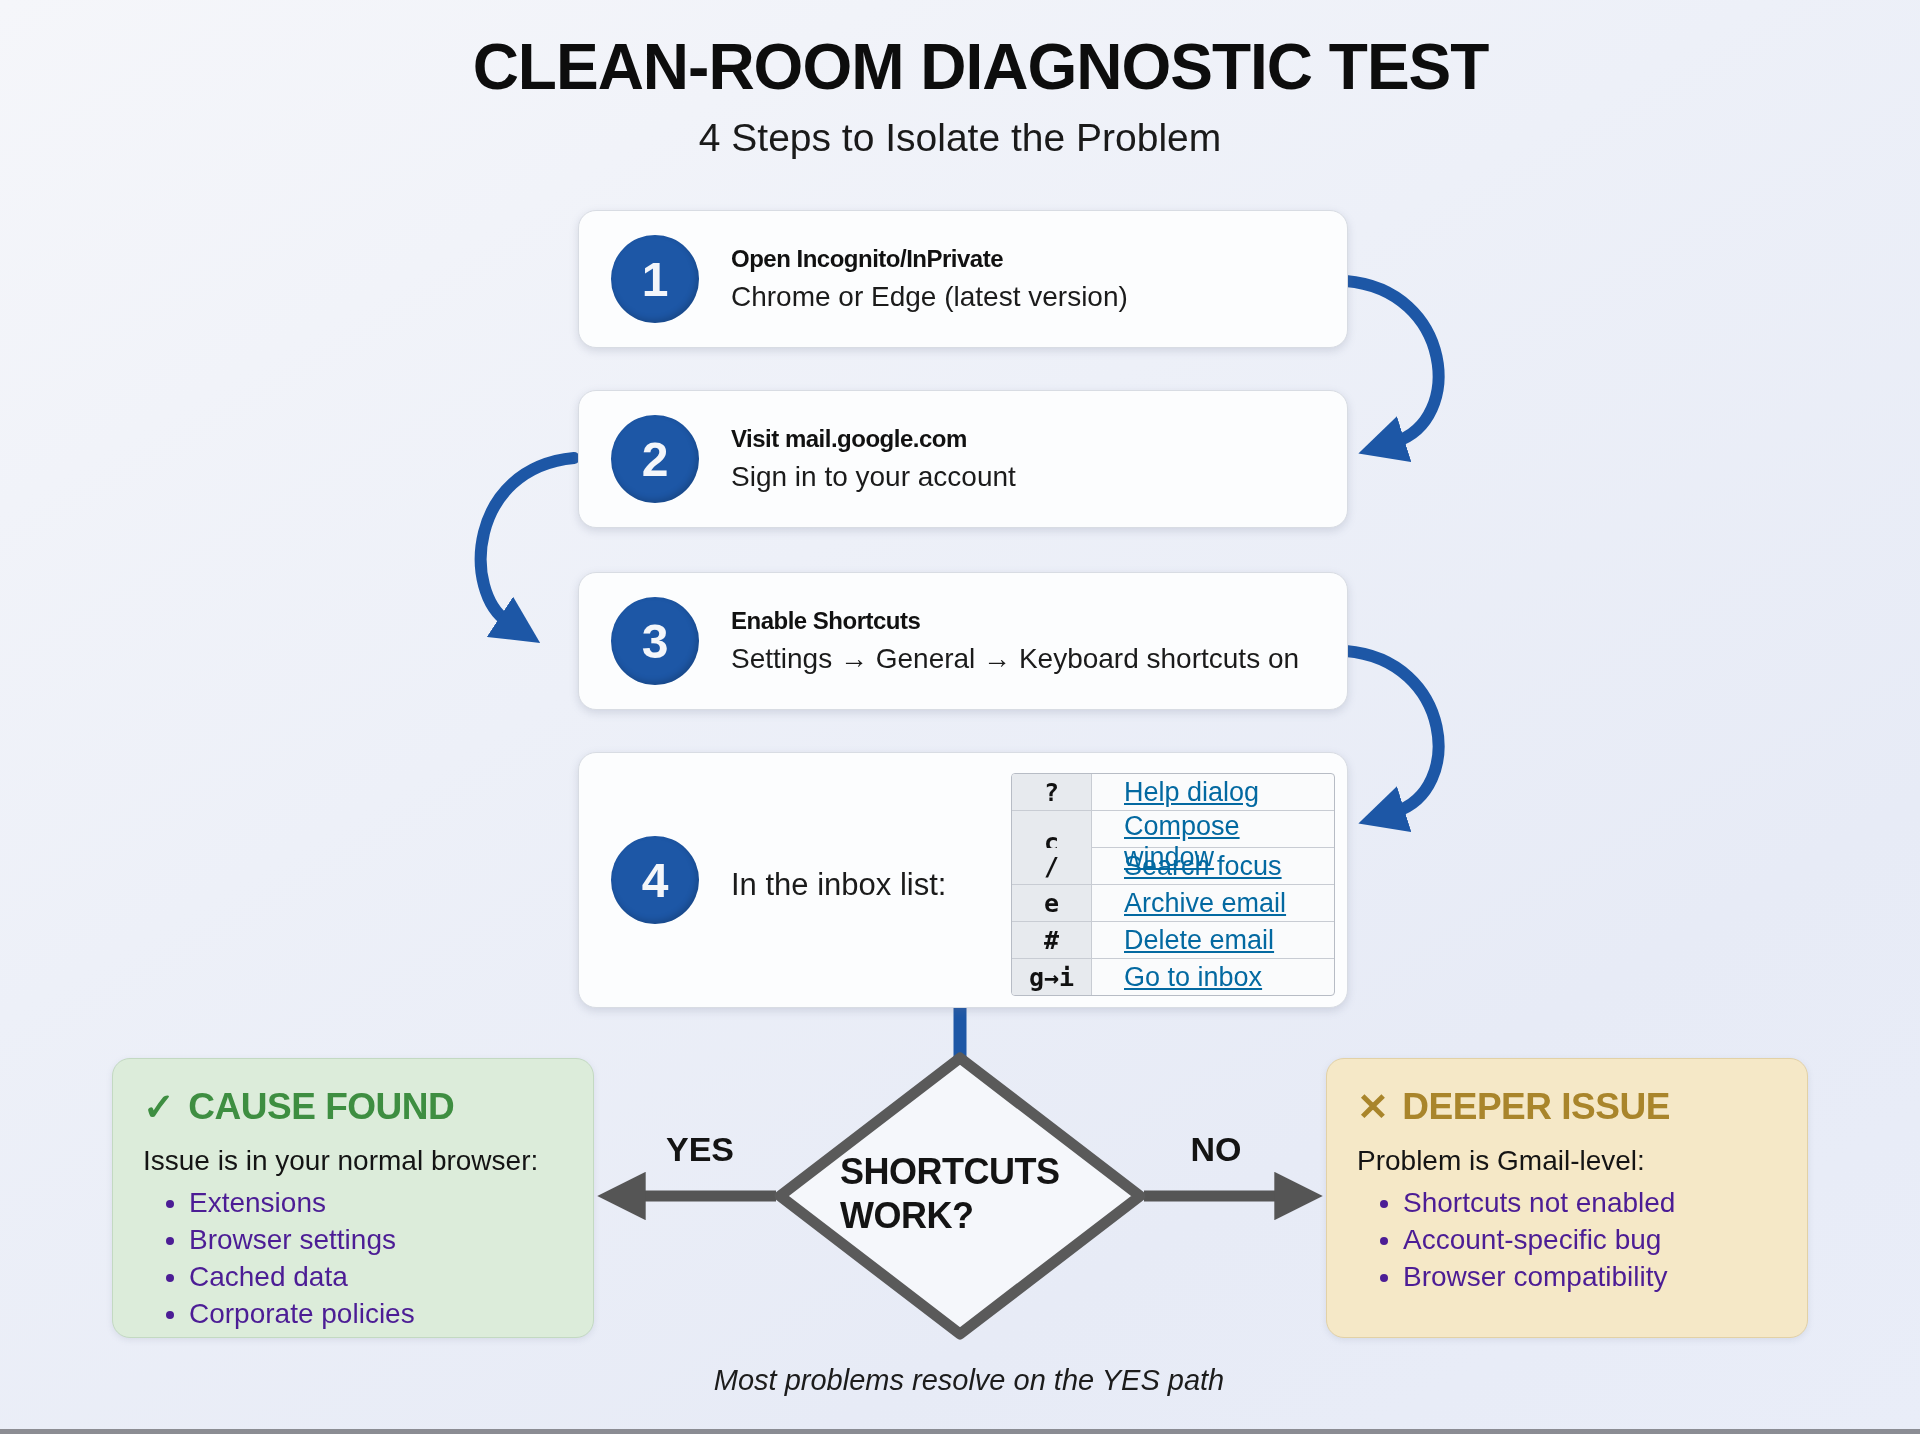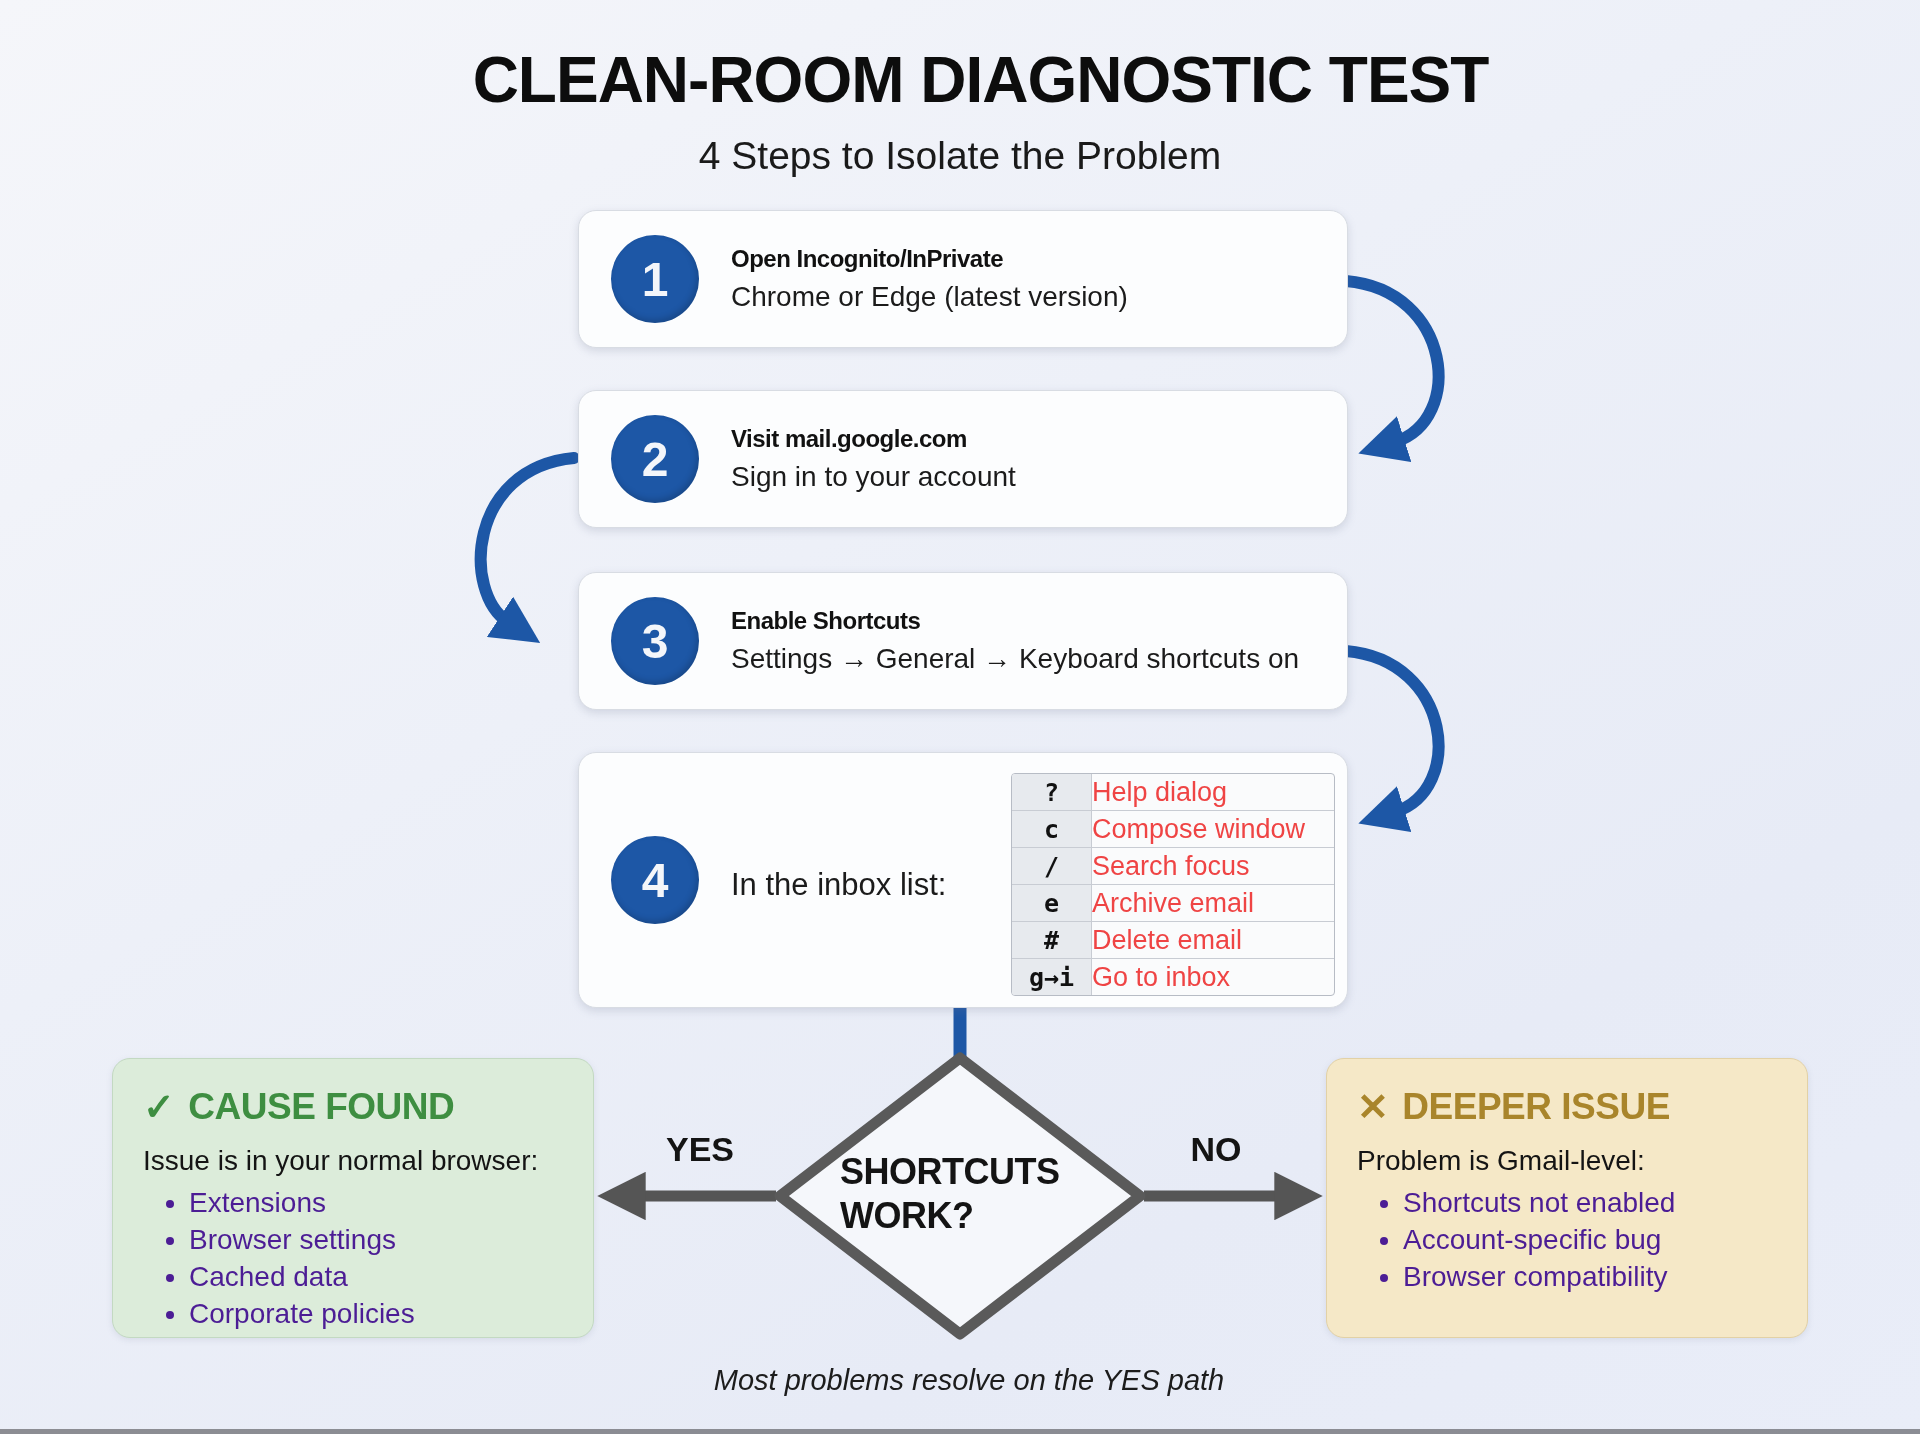--- a/index.html
+++ b/index.html
@@ -7,21 +7,21 @@
     position: relative;
     width: 1920px;
     height: 1434px;
     overflow: hidden;
     background: linear-gradient(150deg, #f5f6fa 0%, #edf0f8 40%, #e7ebf6 75%, #e9edf8 100%);
     font-family: "Liberation Sans", sans-serif;
     color: #111;
   }
   
   .header { position: absolute; left: 0; right: 0; top: 26px; text-align: center; }
-  .header h1 { margin: 17px; font-size: 64px; font-weight: 800; letter-spacing: -1px; color: #0d0d0d; padding-left: 41px; }
+  .header h1 { margin: 4px; font-size: 64px; font-weight: 800; letter-spacing: -1px; color: #0d0d0d; padding-left: 41px; }
   .header .sub { margin-top: 12px; font-size: 39px; font-weight: 400; color: #1a1a1a; }
 
   
   svg.connectors { position: absolute; left: 0; top: 0; width: 1920px; height: 1434px; }
 
   
   .card {
     position: absolute; left: 578px; width: 770px;
     background: #fcfdfe;
     border: 1px solid #d8dce3;
@@ -54,21 +54,21 @@
     border: 1px solid #b7bcc5; border-radius: 4px; overflow: hidden;
     background: #fafbfc;
   }
   .krow { display: grid; grid-template-columns: 80px 1fr; height: 36px; border-bottom: 1px solid #c8ccd3; }
   .krow:last-child { border-bottom: none; }
   .kkey {
     background: #e7eaee; border-right: 1px solid #c8ccd3;
     display: flex; align-items: center; justify-content: center;
     font-family: "DejaVu Sans Mono", monospace; font-size: 25px; font-weight: 700; color: #111;
   }
-  .kact { display: flex; align-items: center; padding-left: 0; font-size: 27px; color: #ef4444; }
+  .kact { display: flex; align-items: center; padding-left: 32px; font-size: 27px; color: #0369a1; text-decoration: underline; }
 
   
   .decision-text {
     position: absolute; left: 840px; top: 1150px; width: 240px;
     text-align: left; font-size: 36px; font-weight: 800; line-height: 1.22;
     letter-spacing: -0.5px; color: #141414;
   }
   .branch-label { position: absolute; top: 1130px; width: 140px; text-align: center;
     font-size: 34px; font-weight: 800; color: #141414; }
   .branch-yes { left: 630px; }

